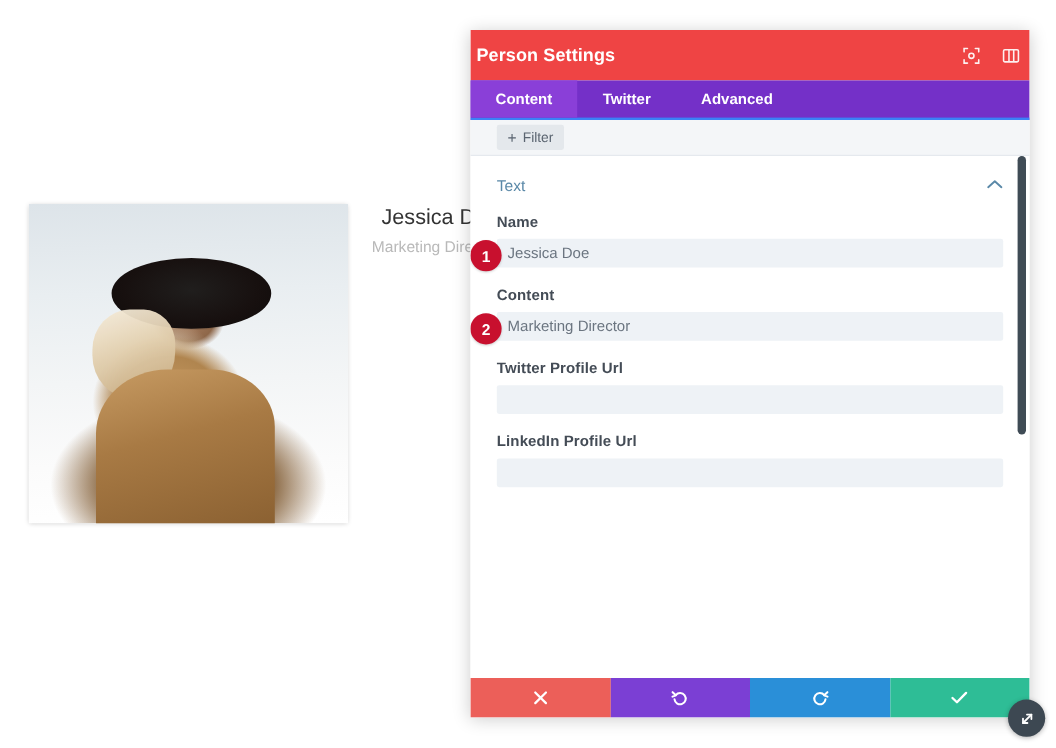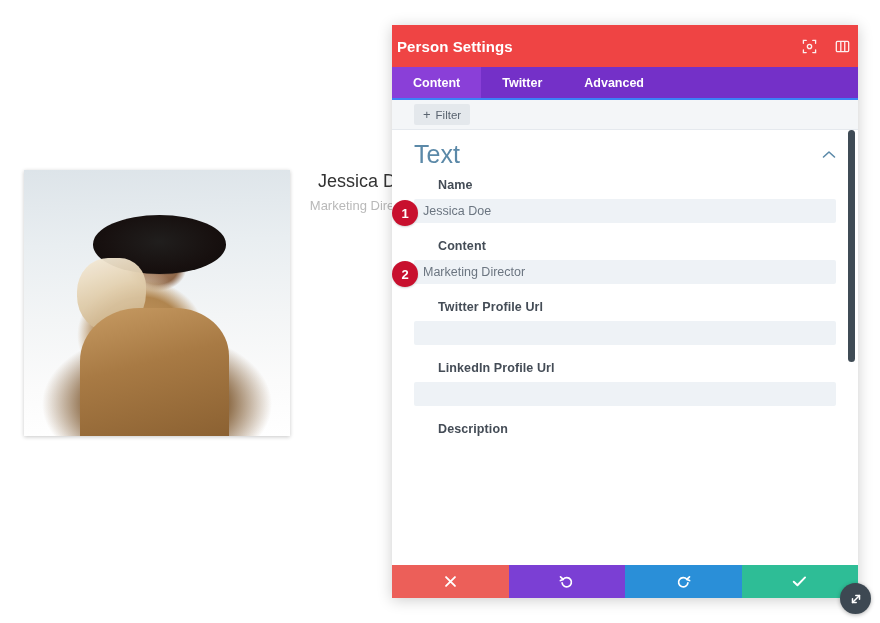--- a/index.html
+++ b/index.html
@@ -204,33 +204,32 @@
   }
 
   #section-header {
     height: 48px;
     display: flex;
     align-items: center;
     cursor: pointer;
   }
   #section-title {
     flex: 1 1 auto;
-    font-size: 25px;
+    font-size: 13px;
     color: #5b89a8;
   }
   #section-chevron { color: #5b89a8; }
 
   .field-group { margin-bottom: 16px; position: relative; }
   .field-label {
     font-size: 12.5px;
     font-weight: bold;
     color: #444c56;
     margin-bottom: 7px;
     letter-spacing: .1px;
-    margin-left: 24px;
   }
   .field-input {
     height: 24px;
     background: #eef2f6;
     border: 0;
     border-radius: 2px;
     width: 100%;
     padding: 0 9px;
     font-family: "Liberation Sans", sans-serif;
     font-size: 12.5px;
@@ -389,24 +388,20 @@
           <div class="field-label">Twitter Profile Url</div>
           <input class="field-input" type="text" value="" style="">
         </div>
 
 
         <div class="field-group">
           <div class="field-label">LinkedIn Profile Url</div>
           <input class="field-input" type="text" value="" style="">
         </div>
 
-        <div class="field-group" id="description-group">
-          <div class="field-label">Description</div>
-
-        </div>
 
       </div>
 
       <div id="modal-scrollbar"></div>
     </div>
 
     <div id="modal-actionbar">
       <button class="action-button" id="action-cancel">
         <svg width="13" height="13" viewBox="0 0 14 14" aria-hidden="true">
           <path d="M2.2 2.2L11.8 11.8M11.8 2.2L2.2 11.8" stroke="#ffffff" stroke-width="2" stroke-linecap="round"></path>

